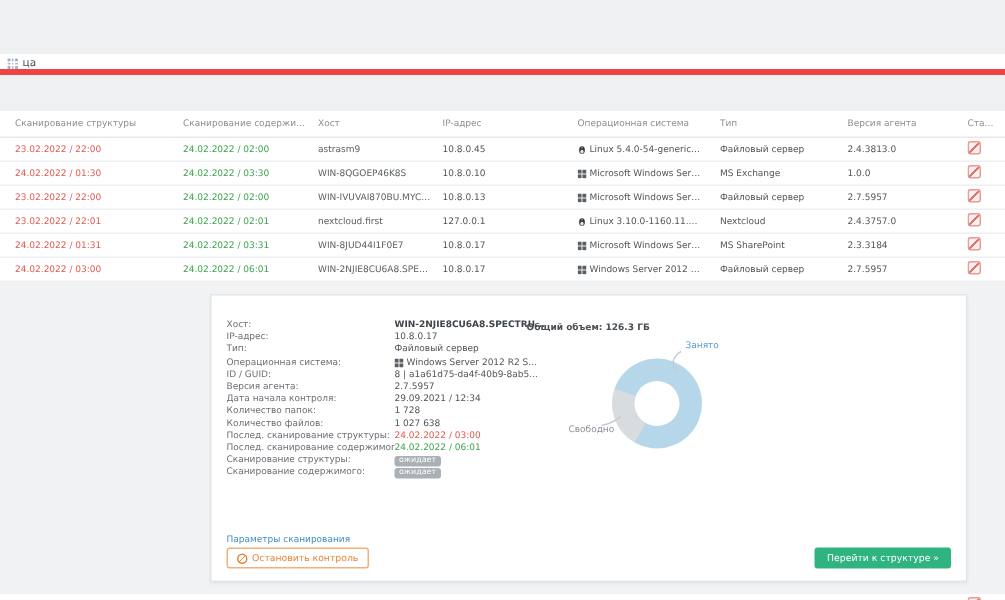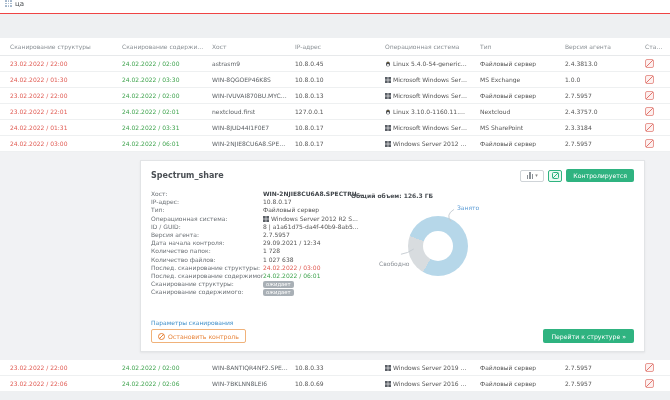--- a/index.html
+++ b/index.html
@@ -2,22 +2,22 @@
 <html><head>
 <meta charset="utf-8">
 <style>
   * { margin:0; padding:0; box-sizing:border-box; }
   html,body { background:#e9ebed; }
   .page {
     width:670px; height:400px; overflow:hidden; position:relative;
     background:#eef0f2; font-family:"DejaVu Sans", sans-serif; color:#555;
   }
   
-  .topbar { height:14px; background:#fff; border-bottom:1px solid #ef4444;
-            display:flex; align-items:flex-start; gap:3px; padding:0 5px; }
+  .topbar { height:14px; background:#fff; border-bottom:4px solid #ef4444;
+            display:flex; align-items:flex-end; gap:3px; padding:0 5px;margin-top:36px; }
   .grid-icon { width:7px; height:7px; display:grid; grid-template-columns:1fr 1fr 1fr; gap:1px; }
   .grid-icon i { background:#9fb3c8; border-radius:0.5px; }
   .topbar-title { font-size:7px; color:#474b4f; }
   .gap { height:24px; }
 
   
   .thead, .trow {
     display:grid; grid-template-columns:112px 90px 83px 90px 95px 85px 80px 1fr;
     align-items:center; padding-left:10px; background:#fff;
   }
@@ -247,37 +247,20 @@
     </span>
     <span class="c">Файловый сервер</span>
     <span class="c">2.7.5957</span>
     <span class="c"><span class="status-ic"></span></span>
   </div>
 </div>
   </div>
 
   <div class="panel-area">
     <div class="card">
-      <div class="card-head">
-        <span class="card-title">Spectrum_share</span>
-        <span class="head-actions">
-          <span class="dd-btn">
-            <span class="bars">
-                <i></i>
-                <i></i>
-                <i></i>
-              </span>
-            <span class="caret">▾</span>
-          </span>
-          <span class="sq-btn">
-            <span class="mini-slash"></span>
-          </span>
-          <button class="ctrl-btn">Контролируется</button>
-        </span>
-      </div>
 
       <div class="card-body">
         <div class="fields" id="fields">
   <div class="frow">
     <span class="flabel">Хост:</span>
 
     <span class="fvalue strong">WIN-2NJIE8CU6A8.SPECTRU...</span>
   </div>
 
   <div class="frow">

